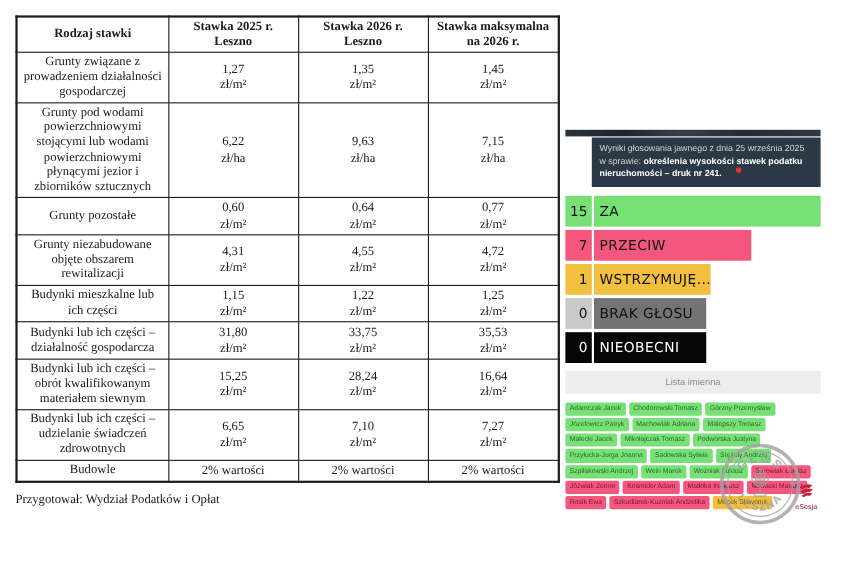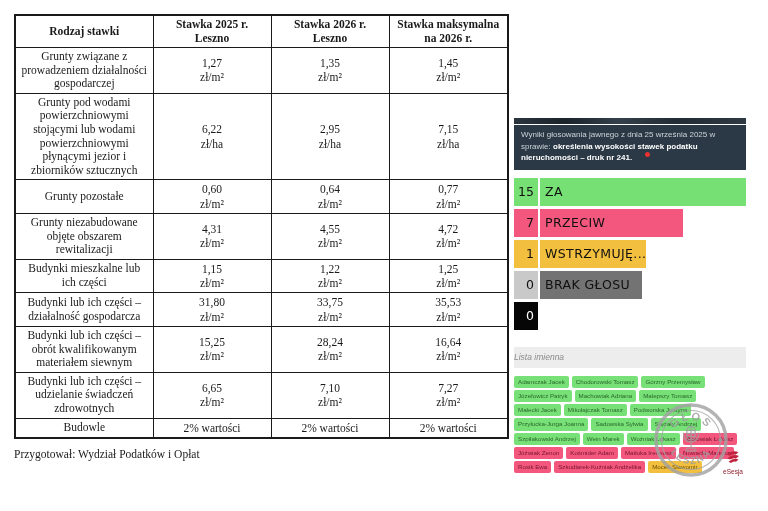--- a/index.html
+++ b/index.html
@@ -28,21 +28,21 @@
   }
 
   
   .vote-panel { position:absolute; left:514px; top:118px; width:232px; }
   .video-strip {
     height:6px; margin-bottom:1px;
     background:linear-gradient(90deg,#2b353e 0%,#1b232b 22%,#33404b 45%,#222c34 70%,#2e3942 100%);
   }
   .vote-header {
     background:#2b3845; color:#ffffff; padding:4px 7px 6px; font-size:8px;
-    line-height:1.45; position:relative;
+    line-height:1.45; position:relative;margin-left:24px;
   }
   .vote-header .l1 { color:#ccd4da; font-weight:400; }
   .vote-header .l2 { color:#ffffff; font-weight:700; }
   .rec-dot {
     position:absolute; left:131px; top:27px; width:5px; height:5px;
     border-radius:50%; background:#e8312f;
   }
   .vote-results { margin-top:8px; }
   .vote-bar-row {
     display:flex; gap:2px; height:28px; margin-bottom:3px;
@@ -50,22 +50,22 @@
   }
   .vote-count {
     flex:0 0 24px; width:24px; box-sizing:border-box;
     display:flex; align-items:center; justify-content:flex-end; padding-right:4px;
   }
   .vote-label {
     flex:1; display:flex; align-items:center; padding-left:5px;
     letter-spacing:0.4px; white-space:nowrap; overflow:hidden;
   }
   .list-header {
-    margin-top:17px; background:#ededed; color:#8a8a8a; font-size:8.5px;
-    text-align:left; padding:5px 0 6px;font-style:italic;
+    margin-top:7px; background:#ededed; color:#8a8a8a; font-size:8.5px;
+    text-align:center; padding:5px 0 6px;
   }
   .members {
     margin-top:8px; display:flex; flex-wrap:wrap; gap:2px 3px;
     position:relative; padding-bottom:2px; width:232px;
   }
   .member-tag {
     font-size:6.2px; line-height:1; padding:3px 4px; border-radius:2px;
     white-space:nowrap;
   }
   .vote-za        { background:#77e076; color:#2a672b; }
@@ -113,21 +113,21 @@
             <div class="unit">zł/m²</div>
           </td>
         </tr>
         <tr>
           <td class="label-cell">Grunty pod wodami powierzchniowymi stojącymi lub wodami powierzchniowymi płynącymi jezior i zbiorników sztucznych</td>
           <td class="value-cell">
             <div class="amount">6,22</div>
             <div class="unit">zł/ha</div>
           </td>
           <td class="value-cell">
-            <div class="amount">2,95</div>
+            <div class="amount">9,63</div>
             <div class="unit">zł/ha</div>
           </td>
           <td class="value-cell">
             <div class="amount">7,15</div>
             <div class="unit">zł/ha</div>
           </td>
         </tr>
         <tr>
           <td class="label-cell">Grunty pozostałe</td>
           <td class="value-cell">
@@ -255,20 +255,21 @@
       <div class="vote-bar-row" style="width: 57%;">
         <div class="vote-count" style="background: rgb(242, 191, 62); color: rgb(16, 16, 16);">1</div>
         <div class="vote-label" style="background: rgb(242, 191, 62); color: rgb(16, 16, 16);">WSTRZYMUJĘ...</div>
       </div>
       <div class="vote-bar-row" style="width: 55%;">
         <div class="vote-count" style="background: rgb(201, 201, 201); color: rgb(16, 16, 16);">0</div>
         <div class="vote-label" style="background: #737373; color: rgb(16, 16, 16);">BRAK GŁOSU</div>
       </div>
       <div class="vote-bar-row" style="width: 55%;">
         <div class="vote-count" style="background: rgb(6, 6, 6); color: rgb(255, 255, 255);">0</div>
+        <div class="vote-label" style="background: rgb(6, 6, 6); color: rgb(255, 255, 255);">NIEOBECNI</div>
       </div>
     </div>
 
   <div class="list-header">Lista imienna</div>
 
   <div class="members">
     <span class="member-tag vote-za">Adamczak Jacek</span>
       <span class="member-tag vote-za">Chodorowski Tomasz</span>
       <span class="member-tag vote-za">Górzny Przemysław</span>
       <span class="member-tag vote-za">Józefowicz Patryk</span>

